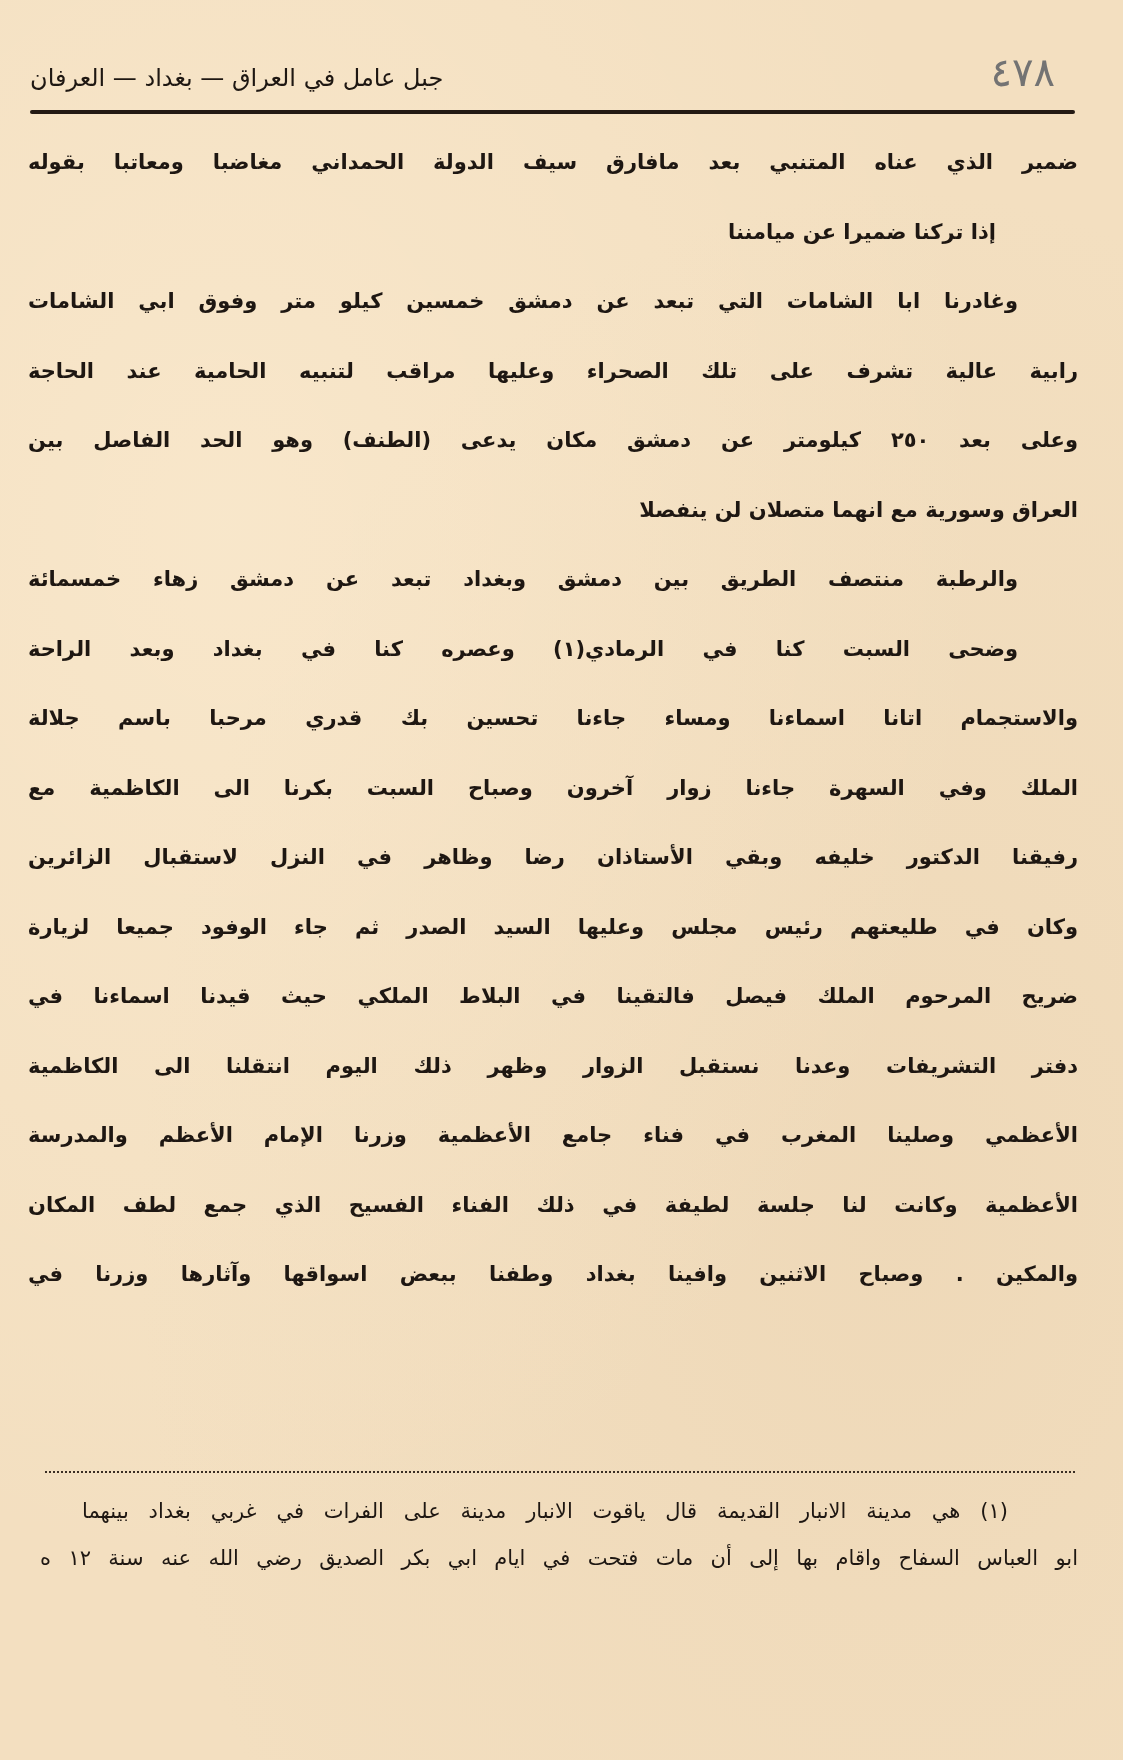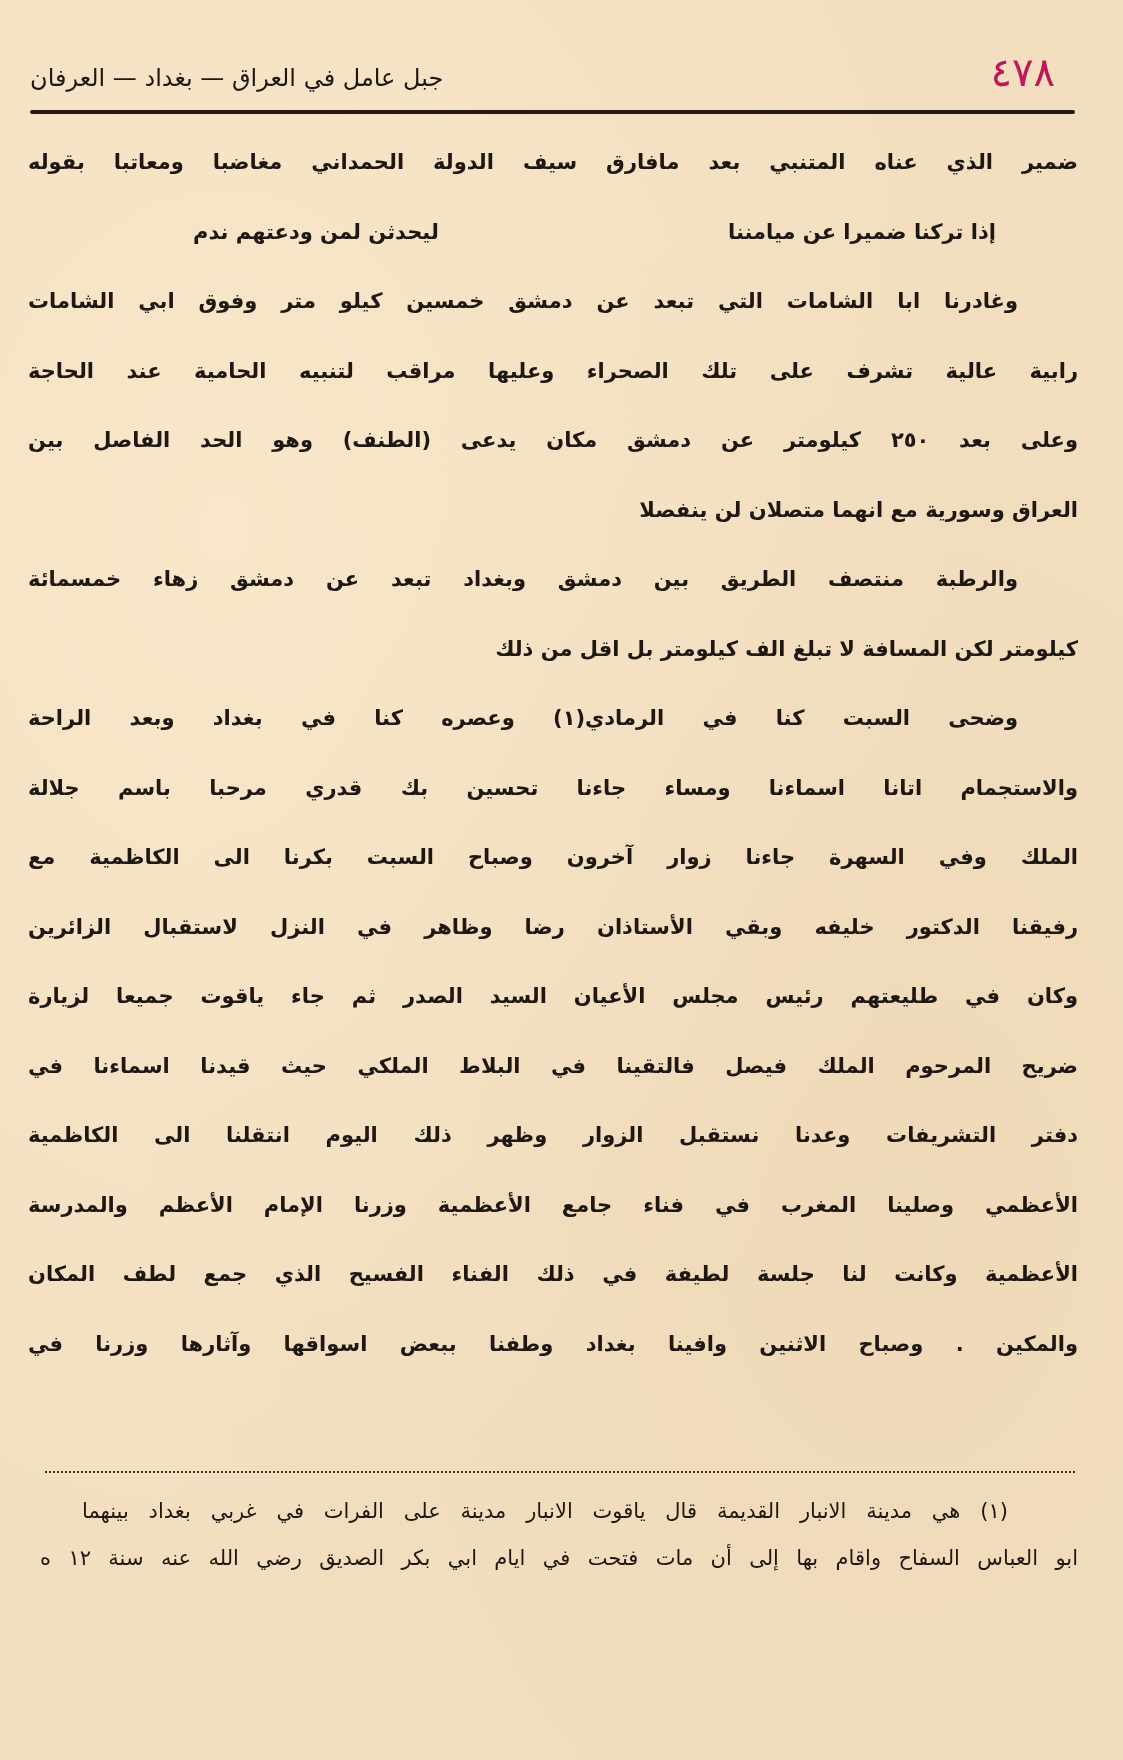--- a/index.html
+++ b/index.html
@@ -30,21 +30,21 @@
       width: 1045px;
       height: 60px;
     }
     .page-number {
       position: absolute;
       right: 20px;
       top: 0;
       font-family: "DejaVu Serif", serif;
       font-size: 40px;
       line-height: 48px;
-      color: #be185d;
+      color: #737373;
     }
     .running-title {
       position: absolute;
       left: 0;
       right: 0;
       top: 10px;
       text-align: left;
       font-size: 24px;
       line-height: 40px;
       padding-right: 80px;
@@ -132,33 +132,31 @@
     <div class="page-number">٤٧٨</div>
     <div class="running-title">جبل عامل في العراق — بغداد — العرفان</div>
   </div>
 
   <div class="header-rule"></div>
 
   <div class="body-text">
     <span class="line">ضمير الذي عناه المتنبي بعد مافارق سيف الدولة الحمداني مغاضبا ومعاتبا بقوله</span>
     <div class="verse">
       <span>إذا تركنا ضميرا عن ميامننا</span>
-      <span>ليحدثن لمن ودعتهم ندم</span>
     </div>
     <span class="line indent">وغادرنا ابا الشامات التي تبعد عن دمشق خمسين كيلو متر وفوق ابي الشامات</span>
     <span class="line">رابية عالية تشرف على تلك الصحراء وعليها مراقب لتنبيه الحامية عند الحاجة</span>
     <span class="line">وعلى بعد ٢٥٠ كيلومتر عن دمشق مكان يدعى (الطنف) وهو الحد الفاصل بين</span>
     <span class="line short">العراق وسورية مع انهما متصلان لن ينفصلا</span>
     <span class="line indent">والرطبة منتصف الطريق بين دمشق وبغداد تبعد عن دمشق زهاء خمسمائة</span>
-    <span class="line short">كيلومتر لكن المسافة لا تبلغ الف كيلومتر بل اقل من ذلك</span>
     <span class="line indent">وضحى السبت كنا في الرمادي(١) وعصره كنا في بغداد وبعد الراحة</span>
     <span class="line">والاستجمام اتانا اسماءنا ومساء جاءنا تحسين بك قدري مرحبا باسم جلالة</span>
     <span class="line">الملك وفي السهرة جاءنا زوار آخرون وصباح السبت بكرنا الى الكاظمية مع</span>
     <span class="line">رفيقنا الدكتور خليفه وبقي الأستاذان رضا وظاهر في النزل لاستقبال الزائرين</span>
-    <span class="line">وكان في طليعتهم رئيس مجلس الأعيان السيد الصدر ثم جاء ياقوت جميعا لزيارة</span>
+    <span class="line">وكان في طليعتهم رئيس مجلس وعليها السيد الصدر ثم جاء الوفود جميعا لزيارة</span>
     <span class="line">ضريح المرحوم الملك فيصل فالتقينا في البلاط الملكي حيث قيدنا اسماءنا في</span>
     <span class="line">دفتر التشريفات وعدنا نستقبل الزوار وظهر ذلك اليوم انتقلنا الى الكاظمية</span>
     <span class="line">الأعظمي وصلينا المغرب في فناء جامع الأعظمية وزرنا الإمام الأعظم والمدرسة</span>
     <span class="line">الأعظمية وكانت لنا جلسة لطيفة في ذلك الفناء الفسيح الذي جمع لطف المكان</span>
     <span class="line">والمكين . وصباح الاثنين وافينا بغداد وطفنا ببعض اسواقها وآثارها وزرنا في</span>
   </div>
 
   <div class="footnote-rule"></div>
 
   <div class="footnotes">

